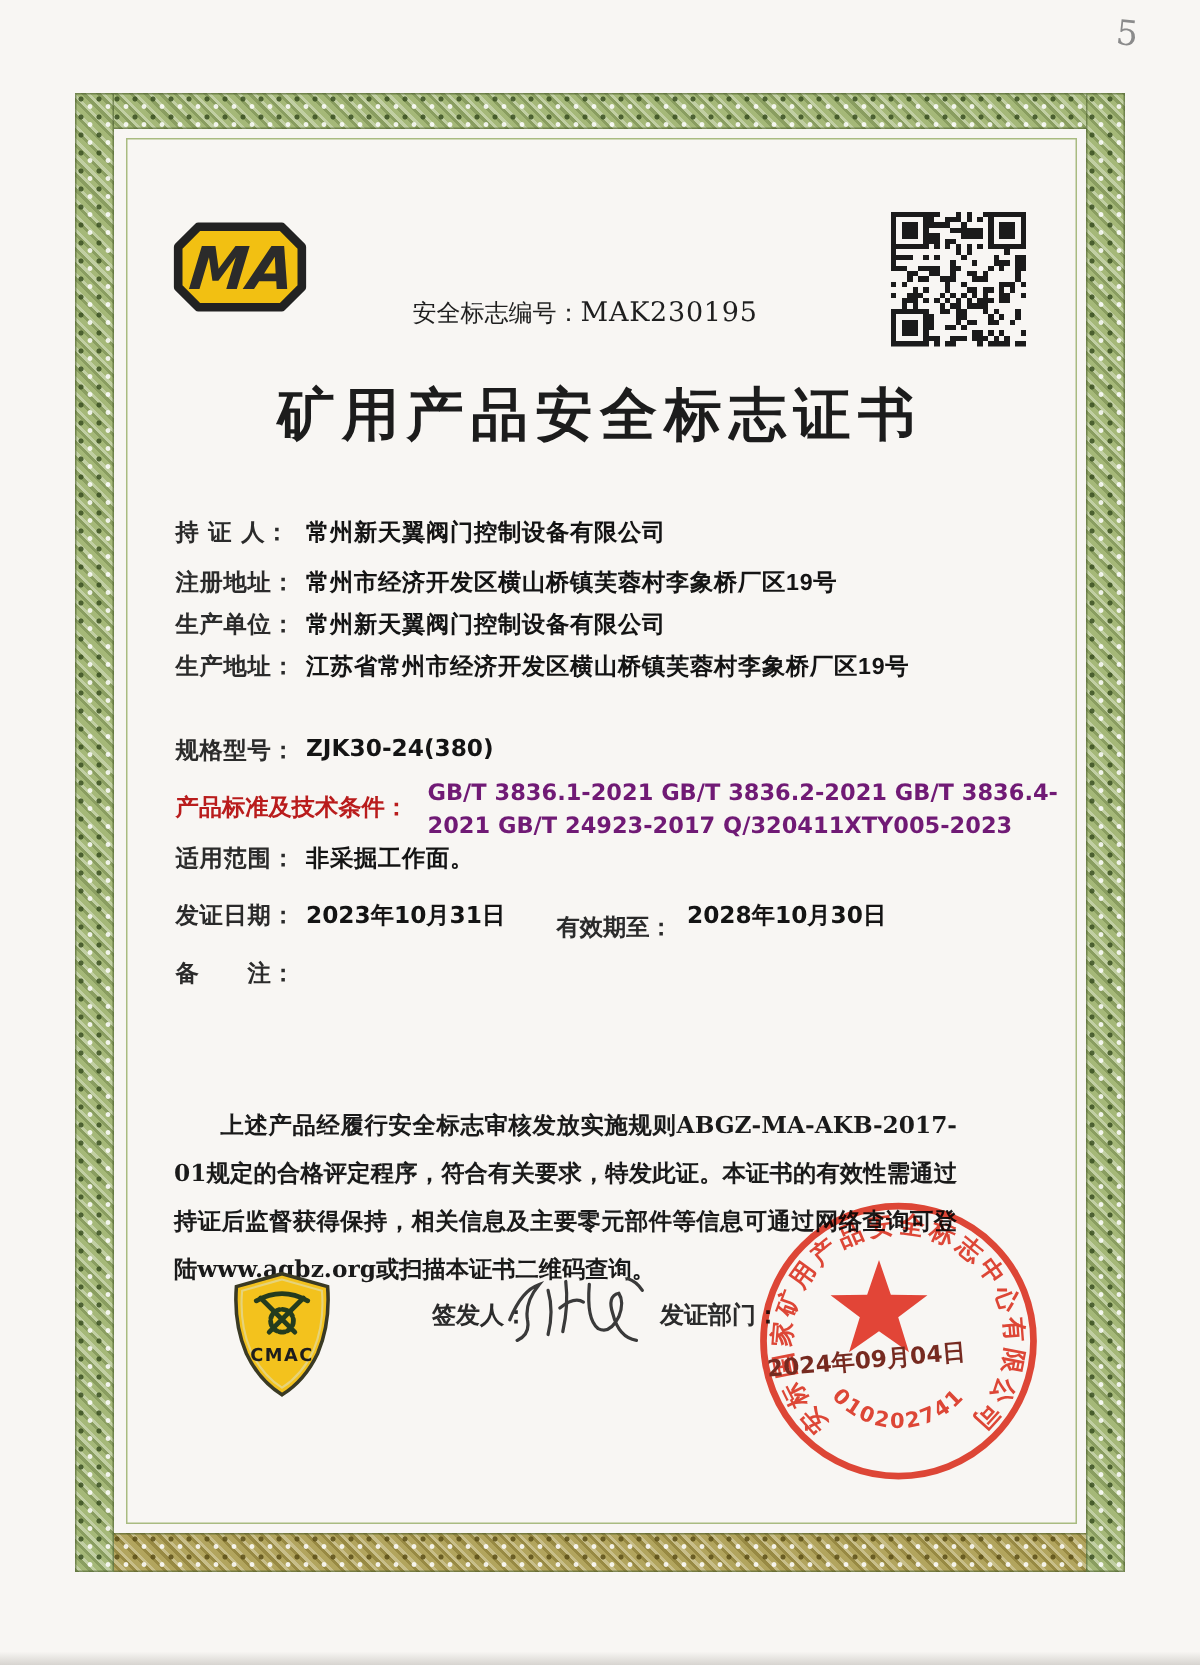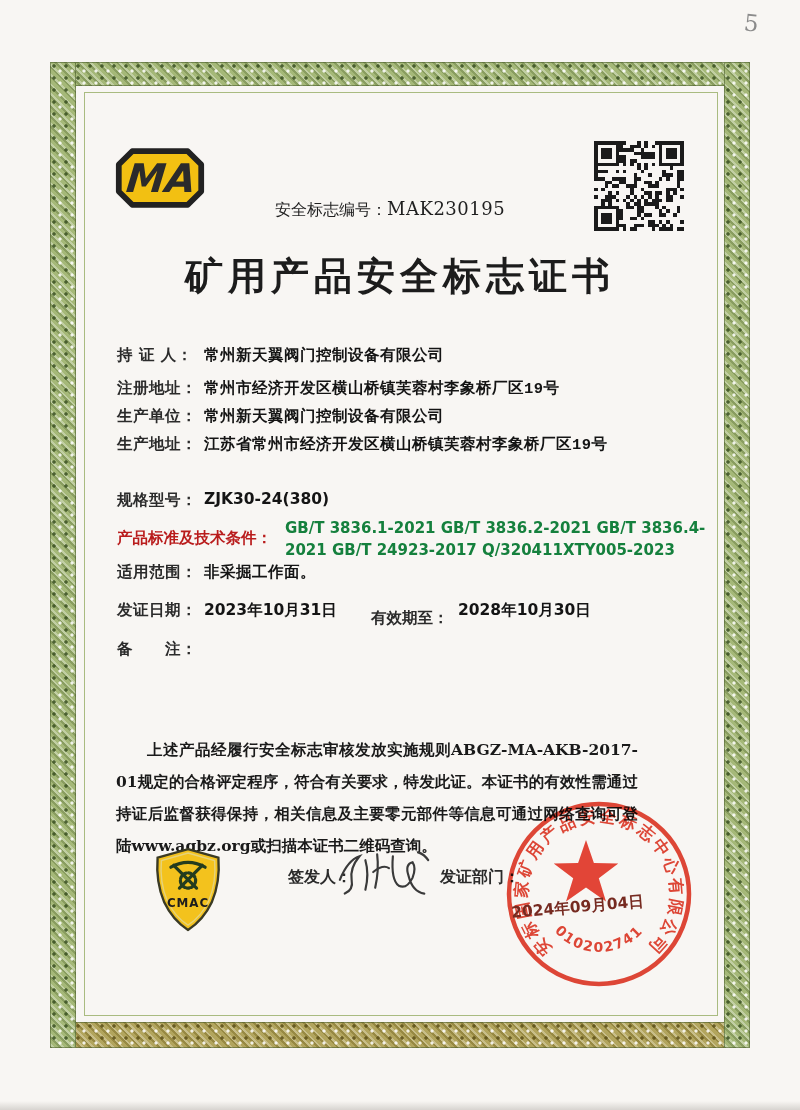--- a/index.html
+++ b/index.html
@@ -32,27 +32,27 @@
   .ma-logo{position:absolute;left:114px;top:146px;}
   .mark-line{position:absolute;left:275px;top:174px;font-size:16px;color:#1f1f1f;margin-top:24px;}
   .mark-line .num{font-family:"DejaVu Serif","Liberation Serif",serif;font-size:18px;letter-spacing:.5px;}
   .qr{position:absolute;left:594px;top:141px;width:90px;height:90px;}
   .cert-title{position:absolute;left:0;top:251px;width:100%;text-align:center;
       font-size:38px;font-weight:bold;letter-spacing:5px;color:#1c1c1c;}
   
   .row{position:absolute;left:117px;width:600px;height:24px;font-size:15.5px;}
   .row .lab{font-weight:700;color:#2b2b2b;letter-spacing:.5px;}
   .row .val{position:absolute;left:87px;top:0;font-weight:700;color:#141414;
-      font-family:Liberation Mono, monospace;letter-spacing:.5px;white-space:nowrap;}
+      font-family:Liberation Sans, sans-serif;letter-spacing:.5px;white-space:nowrap;}
   .row .val.tech{font-family:"DejaVu Sans","Liberation Sans",sans-serif;letter-spacing:0;}
   .lab2{position:absolute;left:254px;top:8px;font-weight:700;color:#2b2b2b;}
   .val2{position:absolute;left:341px;top:0;font-weight:700;color:#141414;white-space:nowrap;}
   .std-lab{position:absolute;left:117px;top:528px;font-size:15.5px;font-weight:700;color:#b91c1c;}
   .std-lines{position:absolute;left:285px;top:517px;width:350px;font-size:15px;font-weight:700;
-      color:#15803d;line-height:22px;white-space:nowrap;}
+      color:#701a75;line-height:22px;white-space:nowrap;}
   .statement{position:absolute;left:116px;top:734px;width:522px;font-size:15.5px;font-weight:700;
       color:#1a1a1a;line-height:32px;text-indent:2em;text-align:justify;
       font-family:"DejaVu Serif","Liberation Serif",serif;}
   
   .cmac{position:absolute;left:150px;top:846px;}
   .signer-label{position:absolute;left:288px;top:867px;font-size:16px;font-weight:700;color:#2b2b2b;}
   .signature{position:absolute;left:332px;top:845px;}
   .issuer-label{position:absolute;left:440px;top:867px;font-size:16px;font-weight:700;color:#2b2b2b;}
   .stamp{position:absolute;left:499px;top:794px;width:200px;height:200px;
       mix-blend-mode:multiply;opacity:.93;}

